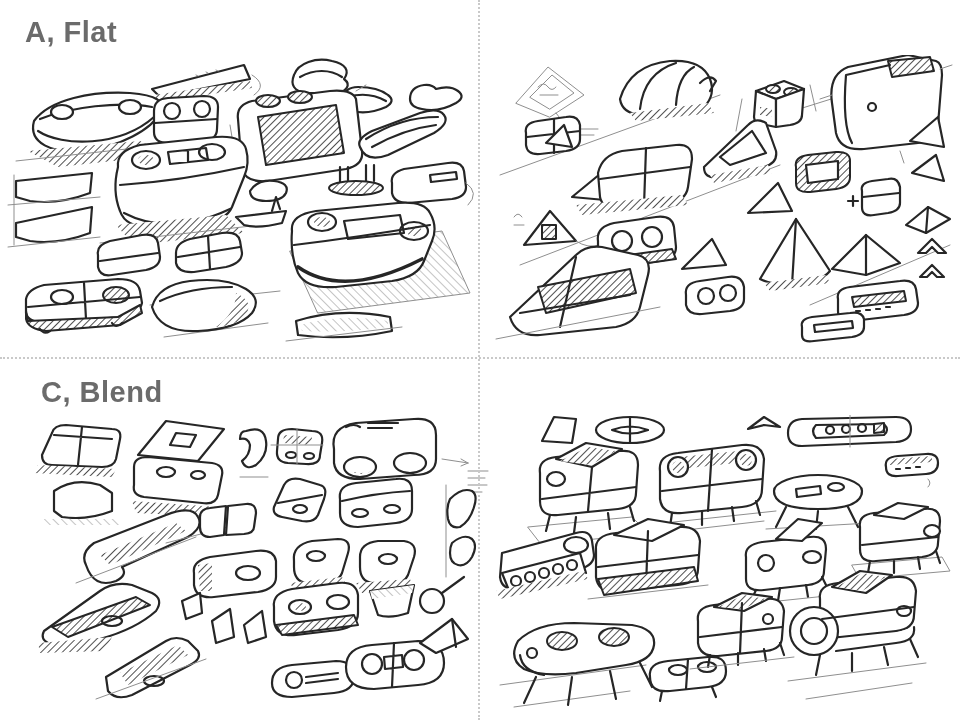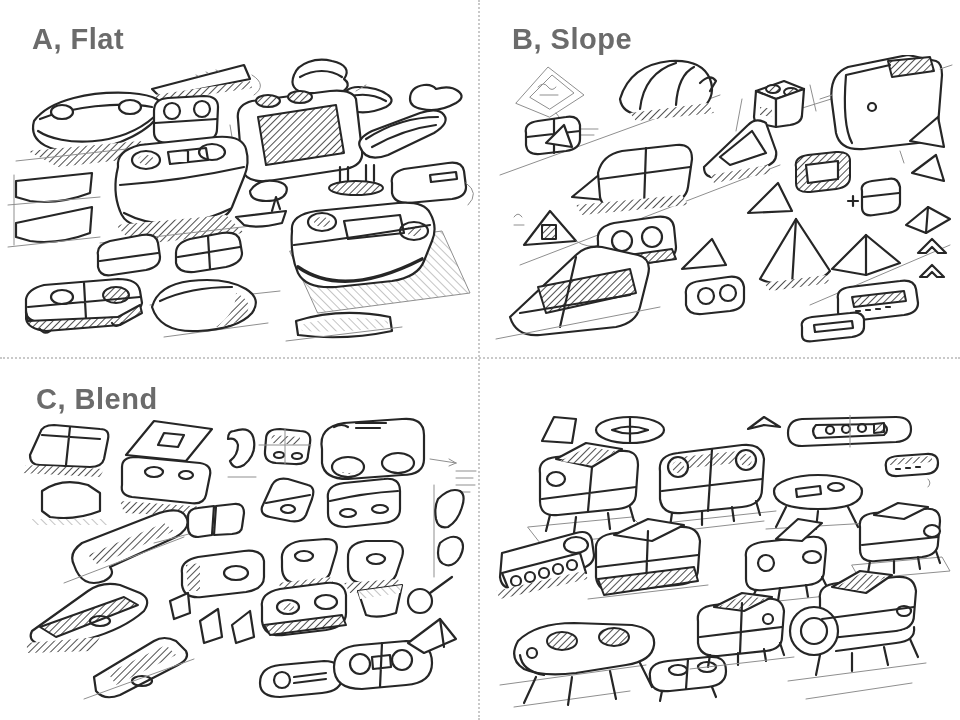--- a/index.html
+++ b/index.html
@@ -5,23 +5,23 @@
   html,body{margin:0;padding:0;background:#ffffff;}
   .slide{position:relative;width:960px;height:720px;background:#ffffff;overflow:hidden;
          font-family:"Liberation Sans",sans-serif;}
   .divider-v{position:absolute;left:478px;top:0;height:720px;width:0;
              border-left:2px dotted #c9c9c9;}
   .divider-h{position:absolute;top:357px;left:0;width:960px;height:0;
              border-top:2px dotted #c9c9c9;}
   .panel{position:absolute;width:480px;height:360px;}
   #panel-a{left:0;top:0;}
   #panel-b{left:480px;top:0;}
-  #panel-c{left:4px;top:360px;}
+  #panel-c{left:16px;top:360px;}
   #panel-d{left:480px;top:360px;}
-  .panel-label{position:absolute;top:16px;left:25px;margin:7px;
+  .panel-label{position:absolute;top:16px;left:25px;margin:0;
                font-size:29px;font-weight:bold;color:#6b6b6b;letter-spacing:.5px;}
   .collage{position:absolute;left:0;top:55px;width:480px;height:300px;}
   
   .ink{fill:none;stroke:#262626;stroke-width:2.2;stroke-linecap:round;stroke-linejoin:round;}
   .inkf{fill:#ffffff;stroke:#262626;stroke-width:2.2;stroke-linejoin:round;stroke-linecap:round;}
   .inkt{fill:none;stroke:#262626;stroke-width:3.6;stroke-linecap:round;}
   .thin{fill:none;stroke:#8f8f8f;stroke-width:1;stroke-linecap:round;}
   .hat{fill:url(#hA);stroke:none;}
   .hatl{fill:url(#hB);stroke:none;}
   .hato{fill:url(#hA);stroke:#262626;stroke-width:2;stroke-linejoin:round;}
@@ -161,21 +161,20 @@
       </g>
       <g>
         <path class="inkf" d="M296,266 Q340,252 390,262 L392,276 Q344,286 298,280 Z"></path>
         <path class="hatl" d="M300,270 Q342,258 388,266 L388,272 Q344,278 302,276 Z"></path>
         <path class="thin" d="M286,286 L402,272"></path>
       </g>
     </svg>
   </section>
 
   <section class="panel" id="panel-b">
-    <h2 class="panel-label">B, Slope</h2>
     <svg class="collage" viewBox="0 0 480 300">
       <path class="thin" d="M20,120 L240,40 M40,210 L300,110 M300,60 L460,10 M330,250 L470,190"></path>
       <g>
         <path class="thin" d="M36,48 L68,12 L104,40 L70,62 Z M50,42 L72,20 L94,38 L70,54 Z"></path>
         <path class="thin" d="M58,32 q6,-6 10,0 q4,5 8,0 M60,40 h18"></path>
         <path class="thin" d="M76,58 q8,14 24,12 M96,74 h22 M96,80 h18"></path>
       </g>
       <g>
         <path class="inkf" d="M140,44 Q150,10 190,6 Q222,4 230,24 Q236,40 224,52 L160,60 Q142,58 140,44 Z"></path>
         <path class="ink" d="M160,54 Q164,18 196,8 M196,50 Q198,20 214,12"></path>

